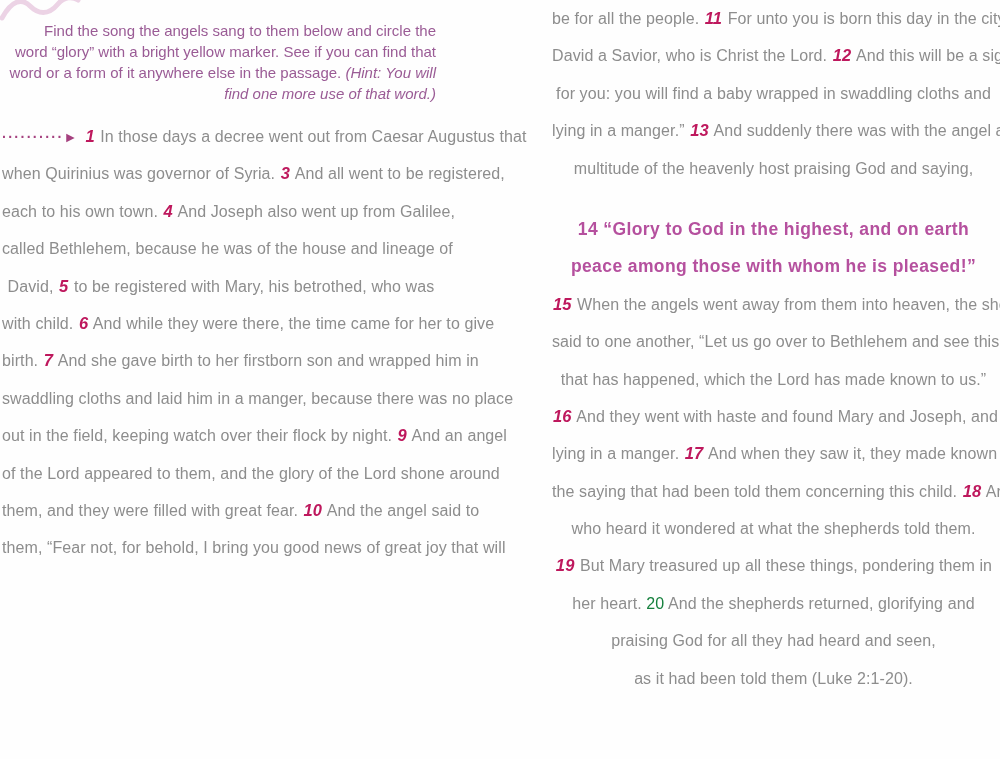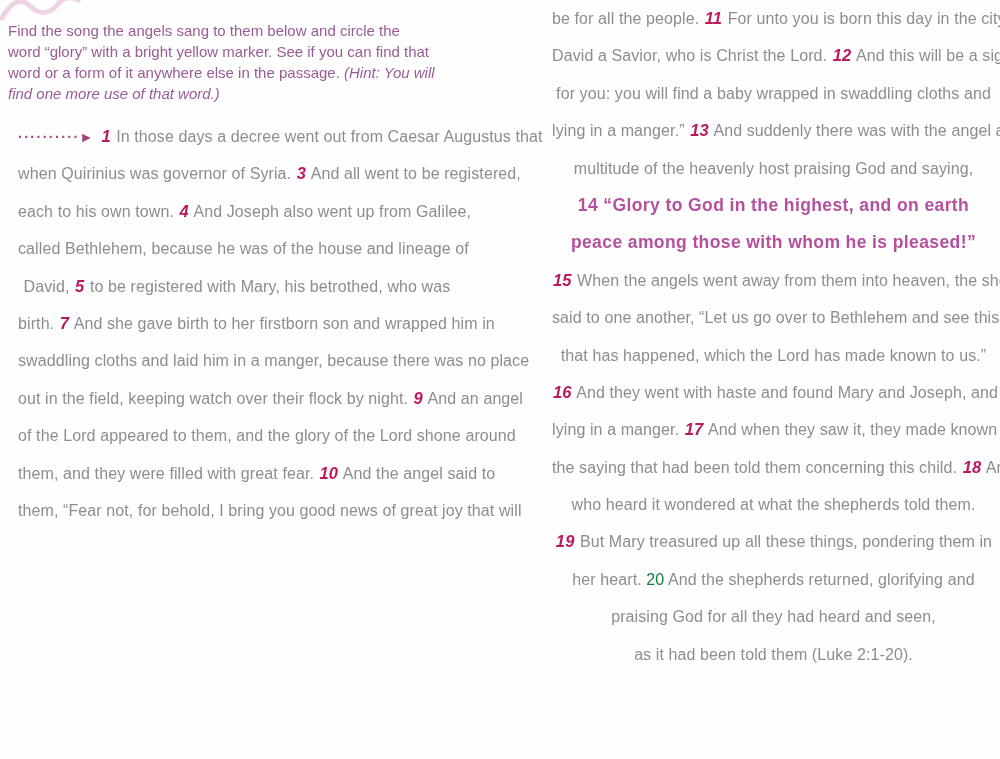--- a/index.html
+++ b/index.html
@@ -9,27 +9,27 @@
     background:#fefefe;
     overflow:hidden;
     font-family:"Liberation Sans","DejaVu Sans",sans-serif;
   }
   
   #corner-squiggle{position:absolute;left:0;top:-4px;}
 
   
   #instructions{
     position:absolute;left:8px;top:5px;width:428px;
-    color:#9a5b95;font-size:15px;line-height:21px;text-align:left;
+    color:#9a5b95;font-size:15px;line-height:21px;text-align:right;
   }
   #instructions .hint{font-style:italic;}
 
   
   .passage{position:absolute;}
-  #passage-left{left:2px;top:118px;width:438px;margin-left:16px;}
+  #passage-left{left:2px;top:118px;width:438px;}
   #passage-right{left:552px;top:0px;width:443px;}
 
   .pline{
     text-align:center;
     height:37.4px;line-height:37.4px;
     white-space:nowrap;
     color:#8d8d8d;
     font-size:16px;
     letter-spacing:0.1px;
   }
@@ -44,39 +44,40 @@
   .pline span.arrow{
     color:#a5417f;font-weight:bold;letter-spacing:1.5px;font-style:normal;
     font-size:14px;
   }
   .pline.song{
     color:#b5509e;
     font-weight:bold;
     font-size:17.5px;
     letter-spacing:0.4px;
   }
-  .pline.gap{}
+  .pline.gap{margin-top:24px;}
 </style>
 </head>
 <body>
 
 <div id="page">
 
   <svg id="corner-squiggle" width="110" height="26" viewBox="0 0 110 26">
     <path d="M2 22 C 12 4, 22 2, 30 10 C 38 18, 48 20, 58 8 C 64 1, 72 0, 78 4" fill="none" stroke="#ecd3e5" stroke-width="5" stroke-linecap="round"></path>
   </svg>
 
   <p id="instructions"><span>Find the song the angels sang to them below and circle the word “glory” with a bright yellow marker. See if you can find that word or a form of it anywhere else in the passage. </span><span class="hint">(Hint: You will find one more use of that word.)</span></p>
 
   <div id="passage-left" class="passage">
       <div class="pline"><span class="arrow">··········► </span><span class="n">1</span><span class="t"> In those days a decree went out from Caesar Augustus that</span></div>
       <div class="pline"><span class="t">when Quirinius was governor of Syria. </span><span class="n">3</span><span class="t"> And all went to be registered,</span></div>
       <div class="pline"><span class="t">each to his own town. </span><span class="n">4</span><span class="t"> And Joseph also went up from Galilee,</span></div>
       <div class="pline"><span class="t">called Bethlehem, because he was of the house and lineage of</span></div>
       <div class="pline"><span class="t">David, </span><span class="n">5</span><span class="t"> to be registered with Mary, his betrothed, who was</span></div>
+      <div class="pline"><span class="t">with child. </span><span class="n">6</span><span class="t"> And while they were there, the time came for her to give</span></div>
       <div class="pline"><span class="t">birth. </span><span class="n">7</span><span class="t"> And she gave birth to her firstborn son and wrapped him in</span></div>
       <div class="pline"><span class="t">swaddling cloths and laid him in a manger, because there was no place</span></div>
       <div class="pline"><span class="t">out in the field, keeping watch over their flock by night. </span><span class="n">9</span><span class="t"> And an angel</span></div>
       <div class="pline"><span class="t">of the Lord appeared to them, and the glory of the Lord shone around</span></div>
       <div class="pline"><span class="t">them, and they were filled with great fear. </span><span class="n">10</span><span class="t"> And the angel said to</span></div>
       <div class="pline"><span class="t">them, “Fear not, for behold, I bring you good news of great joy that will</span></div>
     </div>
 
   <div id="passage-right" class="passage">
       <div class="pline"><span class="t">be for all the people. </span><span class="n">11</span><span class="t"> For unto you is born this day in the city of</span></div>

